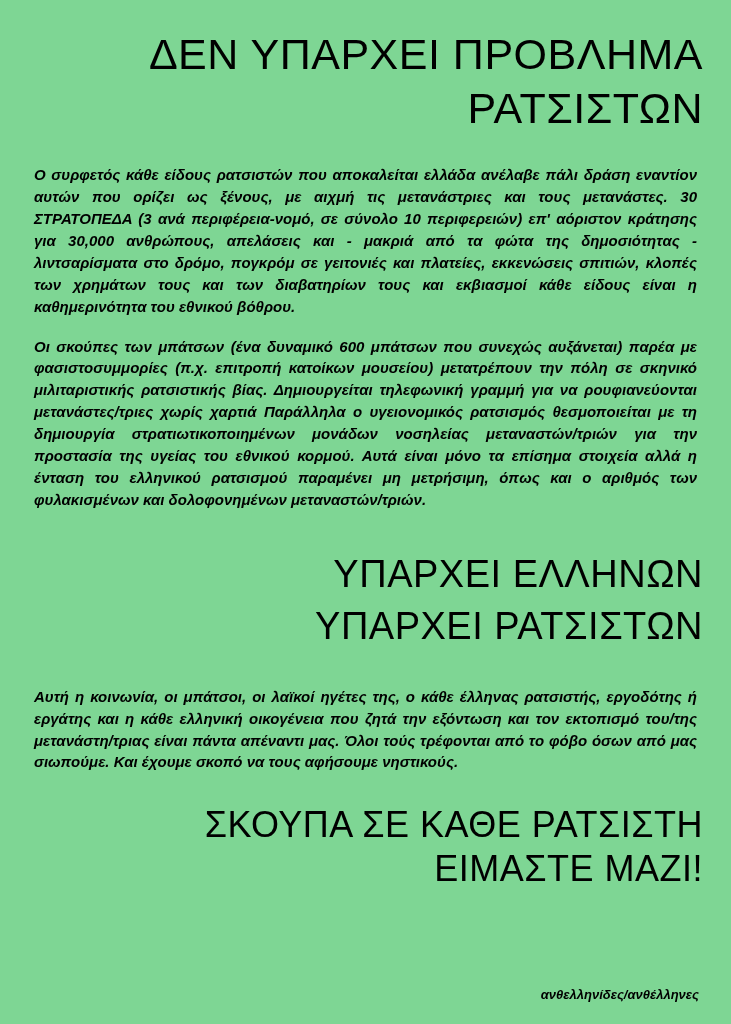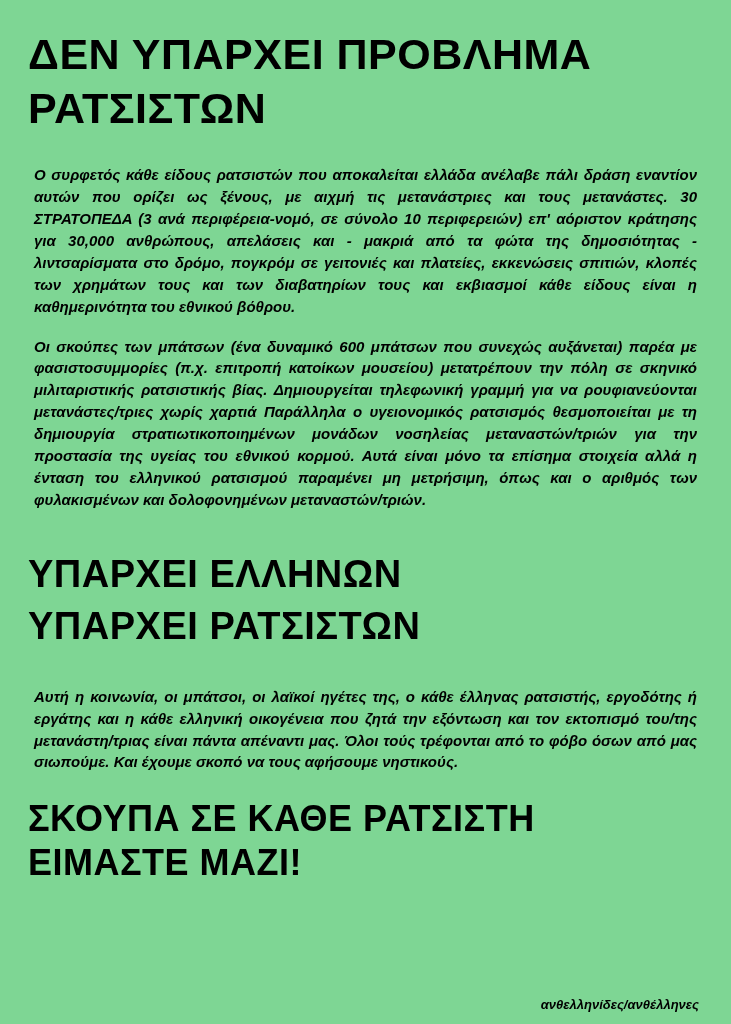--- a/index.html
+++ b/index.html
@@ -16,22 +16,22 @@
   }
   .poster {
     position: relative;
     width: 731px;
     height: 1024px;
     box-sizing: border-box;
     padding: 22px 28px 10px 28px;
     background: #7ed694;
   }
   .headline {
-    text-align: left;
-    font-weight: bold;
+    text-align: right;
+    font-weight: normal;
     letter-spacing: 0.5px;
     line-height: 1.12;
   }
   .headline-1 {
     font-size: 43px;
     margin-top: 8px;
     margin-bottom: 0;
   }
   .headline-1 .line2 {
     display: block;
@@ -57,31 +57,31 @@
   }
   .headline-2 .line2 {
     display: block;
     margin-top: 10px;
   }
   .block-3 {
     margin-top: 38px;
   }
   .headline-3 {
     font-size: 36px;
-    margin-top: 24px;
+    margin-top: 30px;
     line-height: 1.22;
   }
   .headline-3 .line2,
   .headline-3 .line3 {
     display: block;
   }
   .signature {
     position: absolute;
     right: 32px;
-    bottom: 12px;
+    bottom: 22px;
     font-size: 13px;
     font-weight: bold;
     font-style: italic;
     text-align: center;
   }
 </style>
 </head>
 <body>
 
 <div class="poster">

